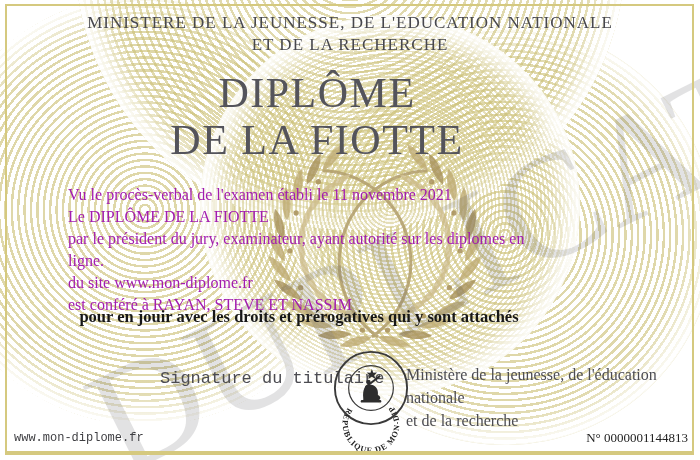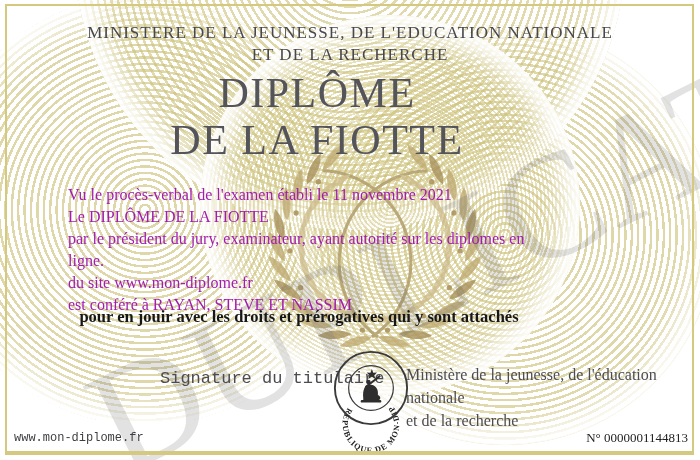--- a/index.html
+++ b/index.html
@@ -21,21 +21,21 @@
   .frame{position:absolute;left:5px;top:4px;right:6px;bottom:5px;
     border:2px solid #d5c97f;border-bottom-width:4px;z-index:50;pointer-events:none;}
   
   .watermark{position:absolute;left:60px;top:175px;width:760px;z-index:12;
     transform:rotate(-26.5deg);transform-origin:center;
     font-size:150px;letter-spacing:2px;font-weight:400;
     color:rgba(95,95,102,.18);white-space:nowrap;pointer-events:none;}
   
   .wreath{position:absolute;left:253px;top:132px;width:244px;height:212px;z-index:8;opacity:.88;overflow:visible;}
   
-  .header{position:absolute;left:0;top:22px;width:700px;text-align:center;z-index:40;
+  .header{position:absolute;left:0;top:12px;width:700px;text-align:center;z-index:40;
     font-size:17px;line-height:22px;letter-spacing:1px;color:#47474d;}
   .title{position:absolute;left:0;top:70px;width:610px;text-align:center;z-index:40;
     font-size:42px;line-height:47px;letter-spacing:1.5px;color:#54545b;padding-left:12px;}
   .bodytext{position:absolute;left:68px;top:184px;width:462px;z-index:40;
     font-size:16px;line-height:22px;color:#a21caf;}
   .closing{position:absolute;left:68px;top:307px;width:462px;text-align:center;z-index:40;
     font-size:16.5px;color:#171717;font-weight:bold;}
   .sig-label{position:absolute;left:160px;top:369px;z-index:40;font-size:17px;color:#4c4c52;font-family:Liberation Mono, monospace;}
   .ministry{position:absolute;left:406px;top:363px;z-index:40;font-size:16px;line-height:23px;color:#4c4c52;}
   .seal{position:absolute;left:328px;top:345px;width:86px;height:86px;z-index:41;overflow:visible;}

